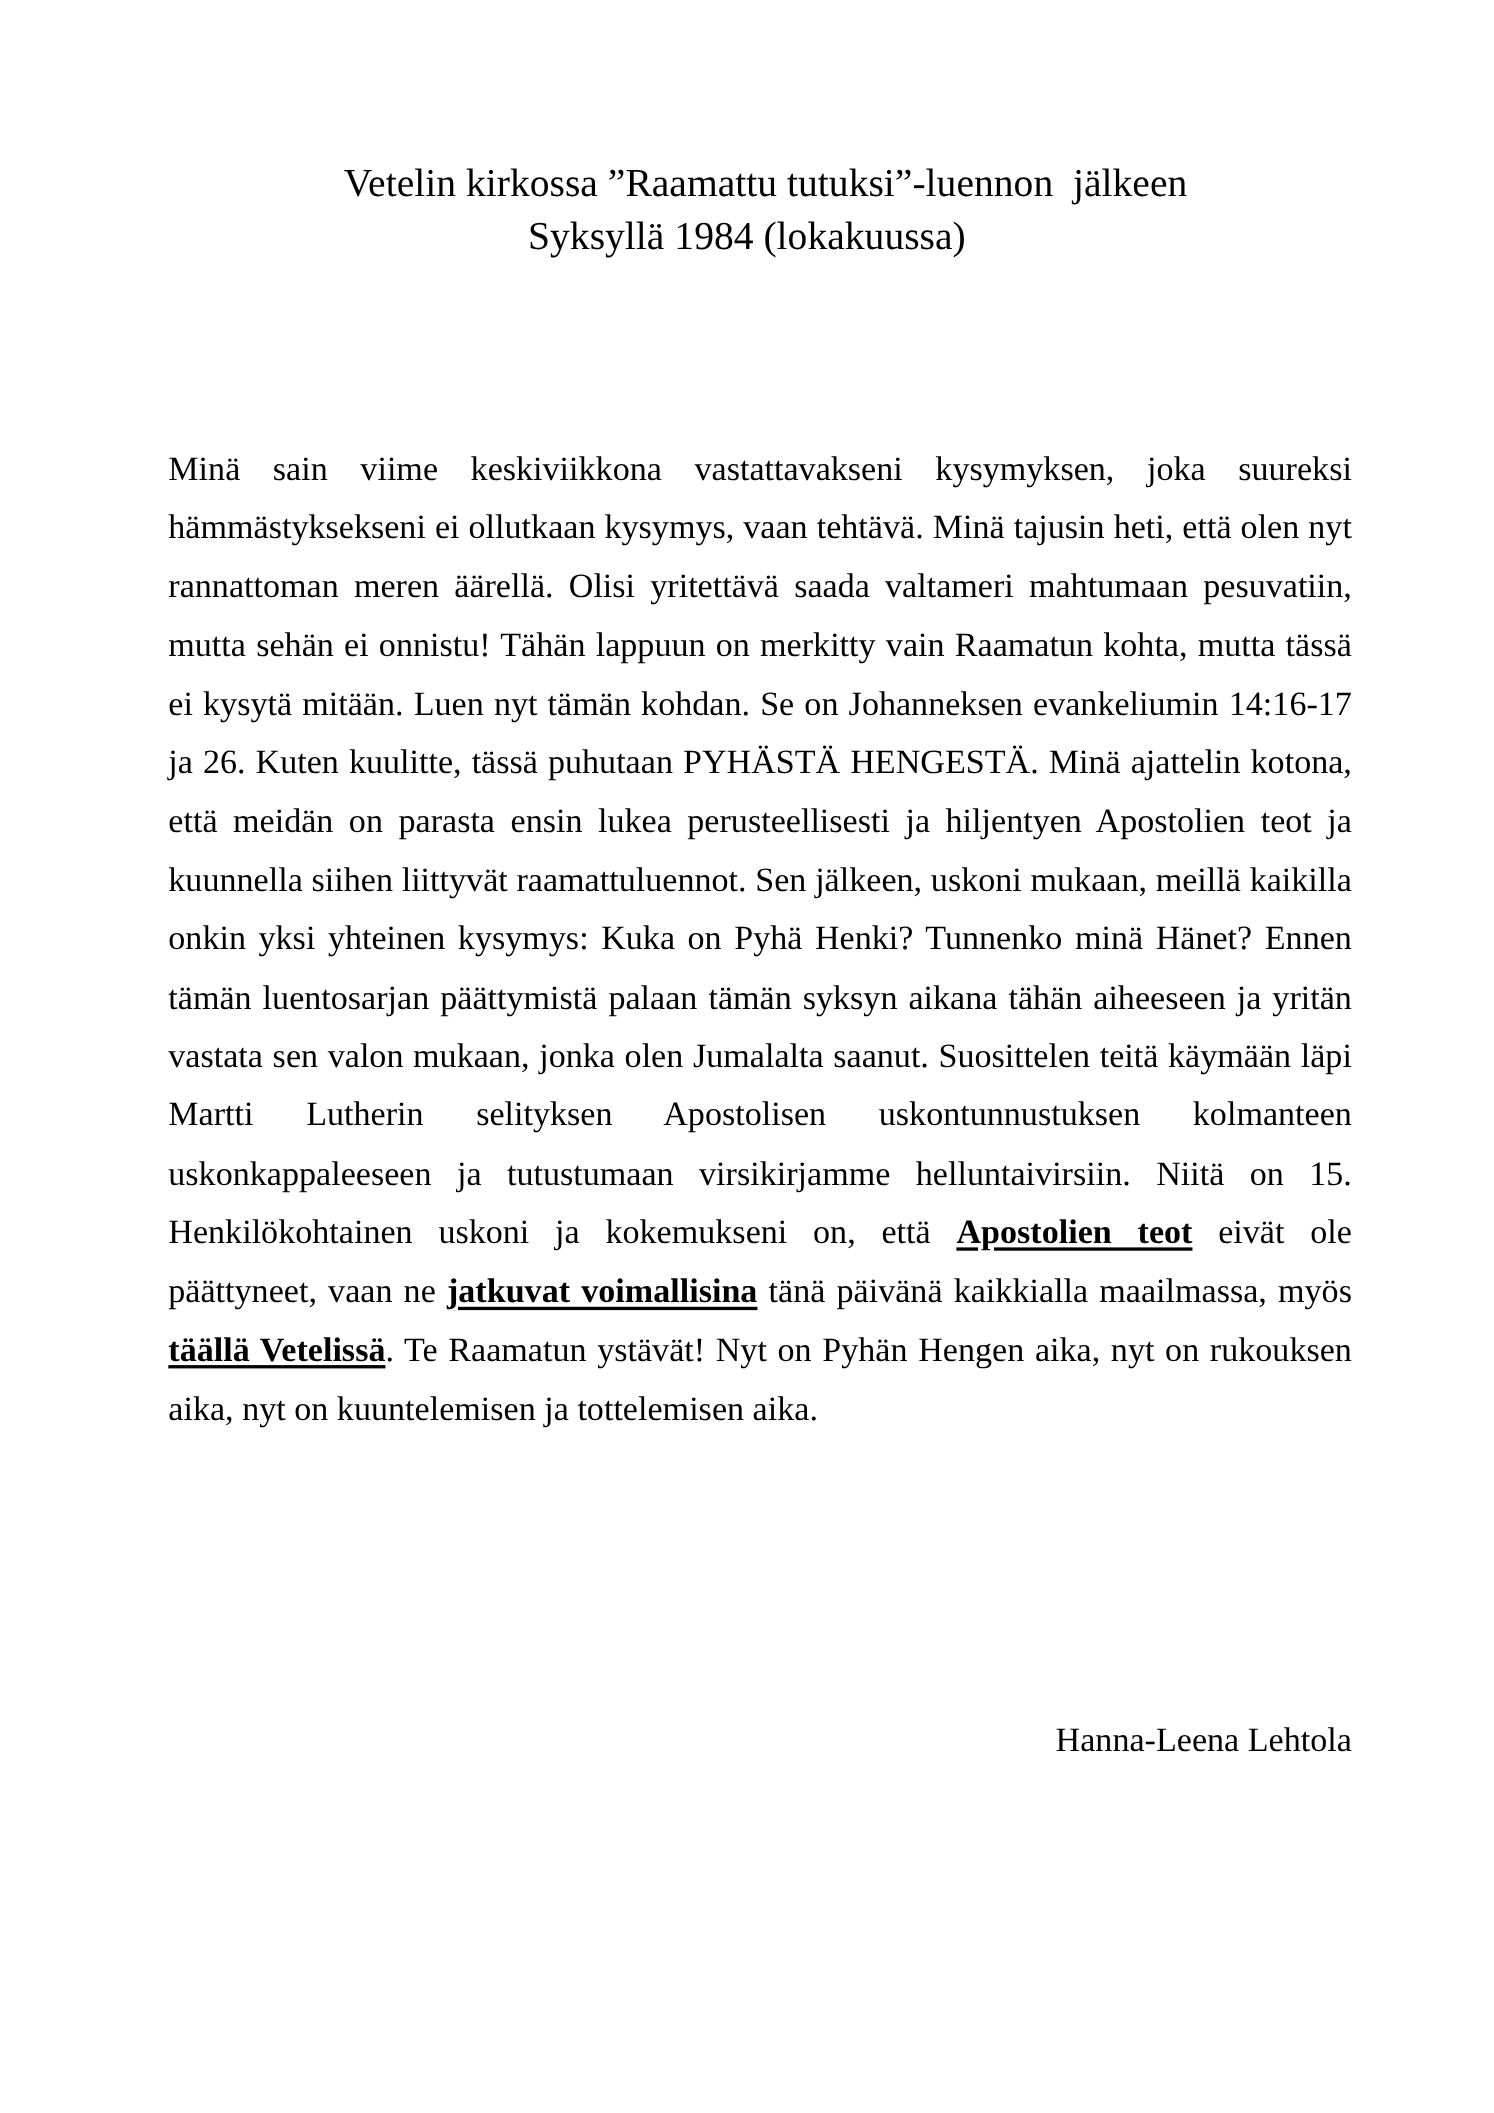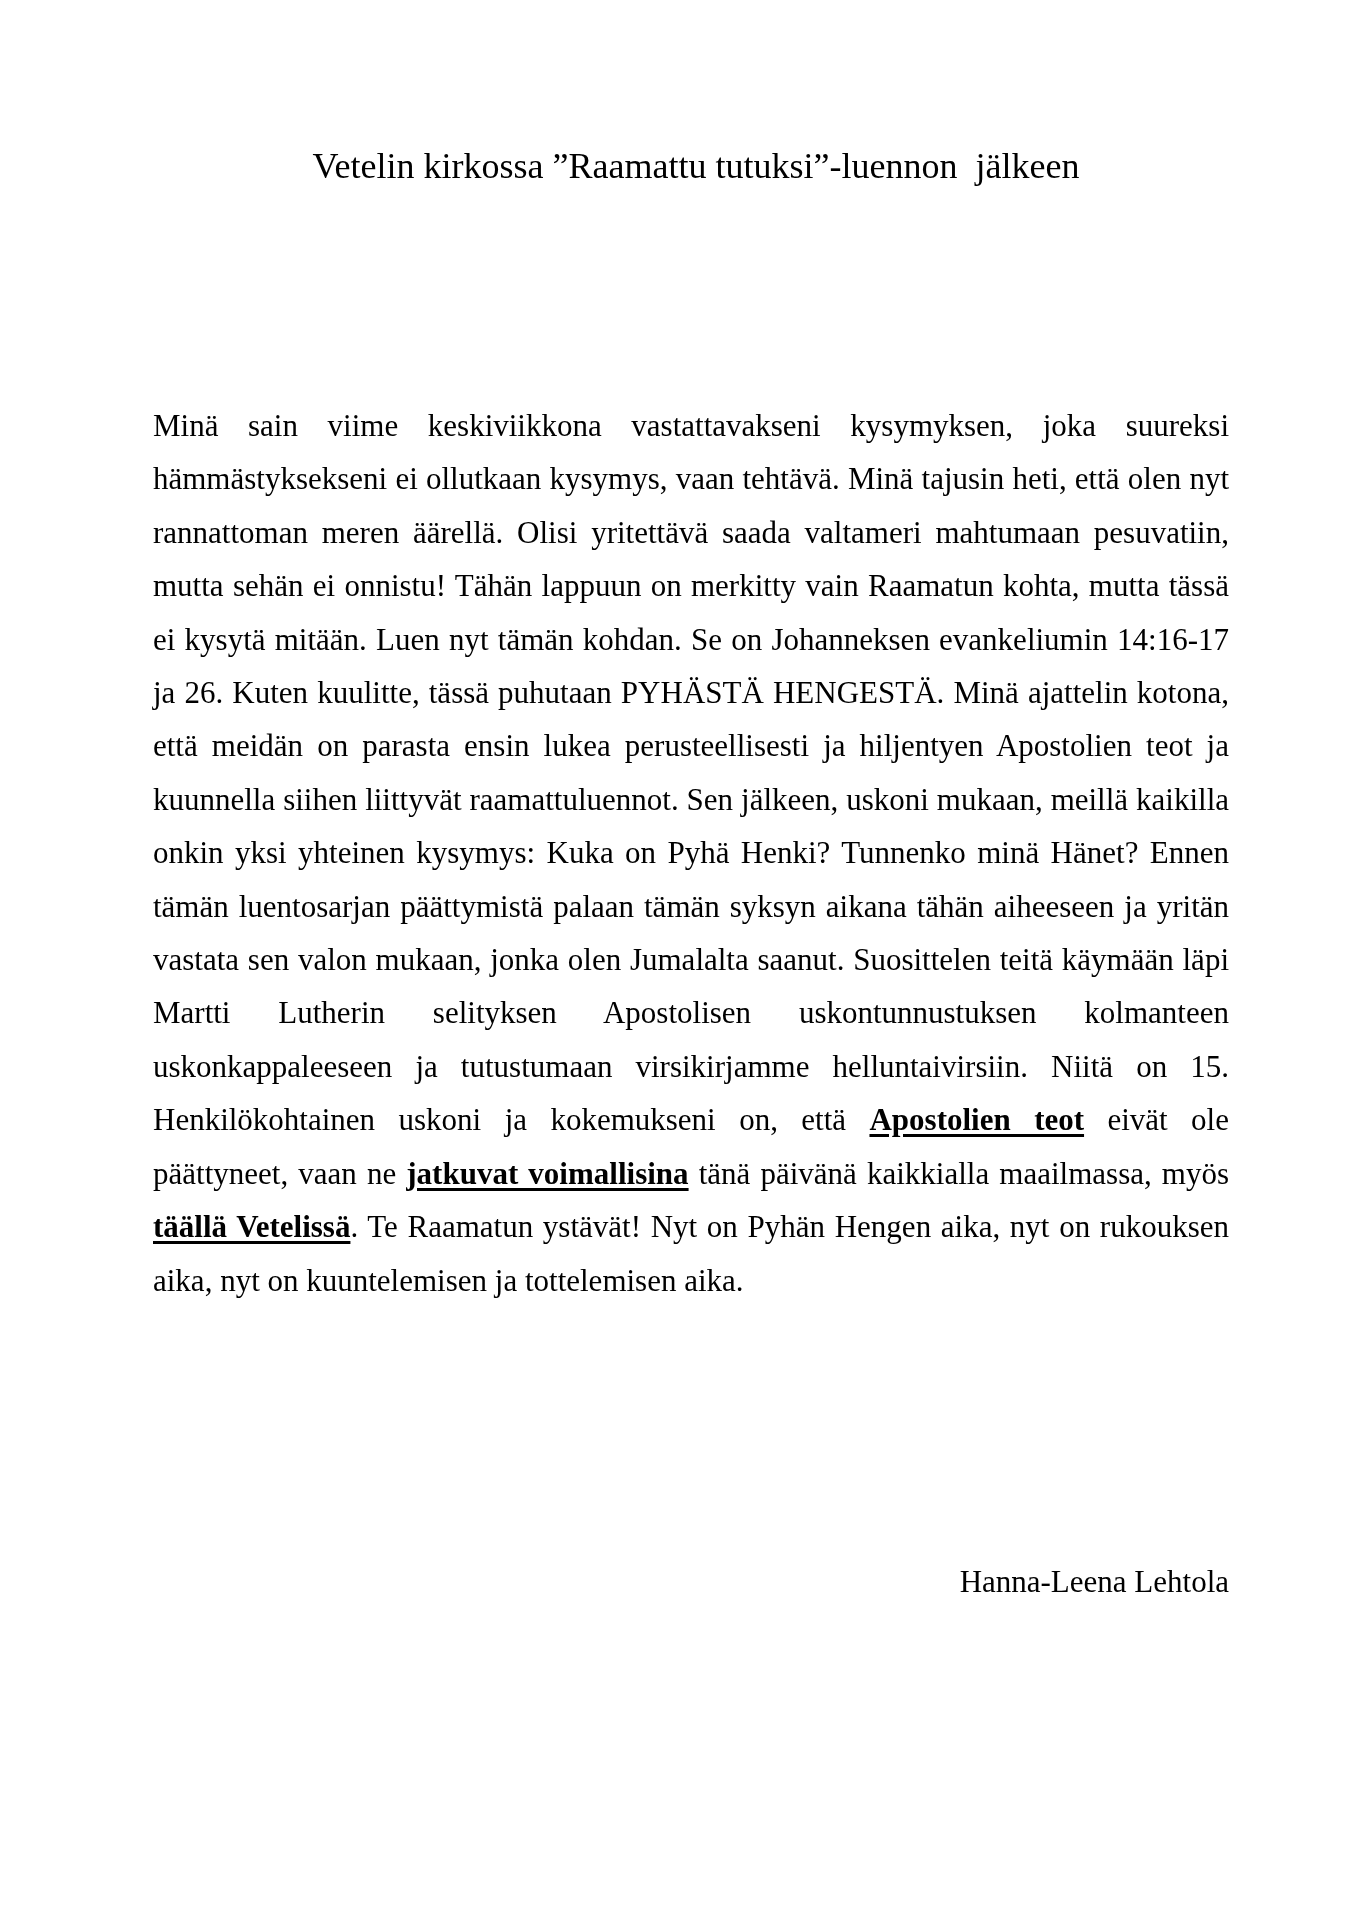--- a/index.html
+++ b/index.html
@@ -64,20 +64,21 @@
       line-height: 40px;
       text-align: right;
     }
   </style>
 </head>
 <body>
 
 <div class="page">
   <div class="title-block">
     <span class="title-line first">Vetelin kirkossa ”Raamattu tutuksi”-luennon  jälkeen</span>
+    <span class="title-line">Syksyllä 1984 (lokakuussa)</span>
   </div>
 
   <div class="body-text">
     <span class="seg">Minä sain viime keskiviikkona vastattavakseni kysymyksen, joka suureksi hämmästyksekseni ei ollutkaan kysymys, vaan tehtävä. Minä tajusin heti, että olen nyt rannattoman meren äärellä. Olisi yritettävä saada valtameri mahtumaan pesuvatiin, mutta sehän ei onnistu! Tähän lappuun on merkitty vain Raamatun kohta, mutta tässä ei kysytä mitään. Luen nyt tämän kohdan. Se on Johanneksen evankeliumin 14:16-17 ja 26. Kuten kuulitte, tässä puhutaan PYHÄSTÄ HENGESTÄ. Minä ajattelin kotona, että meidän on parasta ensin lukea perusteellisesti ja hiljentyen Apostolien teot ja kuunnella siihen liittyvät raamattuluennot. Sen jälkeen, uskoni mukaan, meillä kaikilla onkin yksi yhteinen kysymys: Kuka on Pyhä Henki? Tunnenko minä Hänet? Ennen tämän luentosarjan päättymistä palaan tämän syksyn aikana tähän aiheeseen ja yritän vastata sen valon mukaan, jonka olen Jumalalta saanut. Suosittelen teitä käymään läpi Martti Lutherin selityksen Apostolisen uskontunnustuksen kolmanteen uskonkappaleeseen ja tutustumaan virsikirjamme helluntaivirsiin. Niitä on 15. Henkilökohtainen uskoni ja kokemukseni on, että </span><span class="emph">Apostolien teot</span><span class="seg"> eivät ole päättyneet, vaan ne </span><span class="emph">jatkuvat voimallisina</span><span class="seg"> tänä päivänä kaikkialla maailmassa, myös </span><span class="emph">täällä Vetelissä</span><span class="seg">. Te Raamatun ystävät! Nyt on Pyhän Hengen aika, nyt on rukouksen aika, nyt on kuuntelemisen ja tottelemisen aika.</span>
   </div>
 
   <div class="signature">Hanna-Leena Lehtola</div>
 </div>
 
 </body></html>

